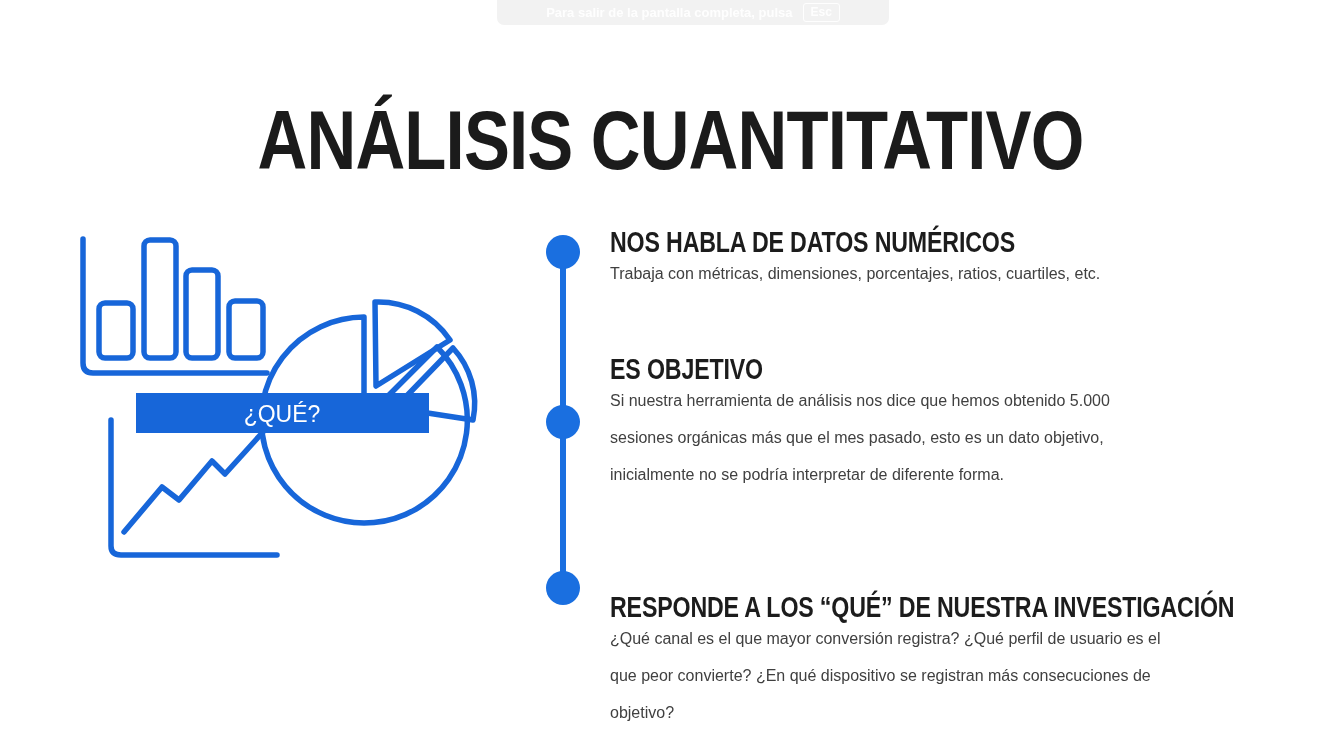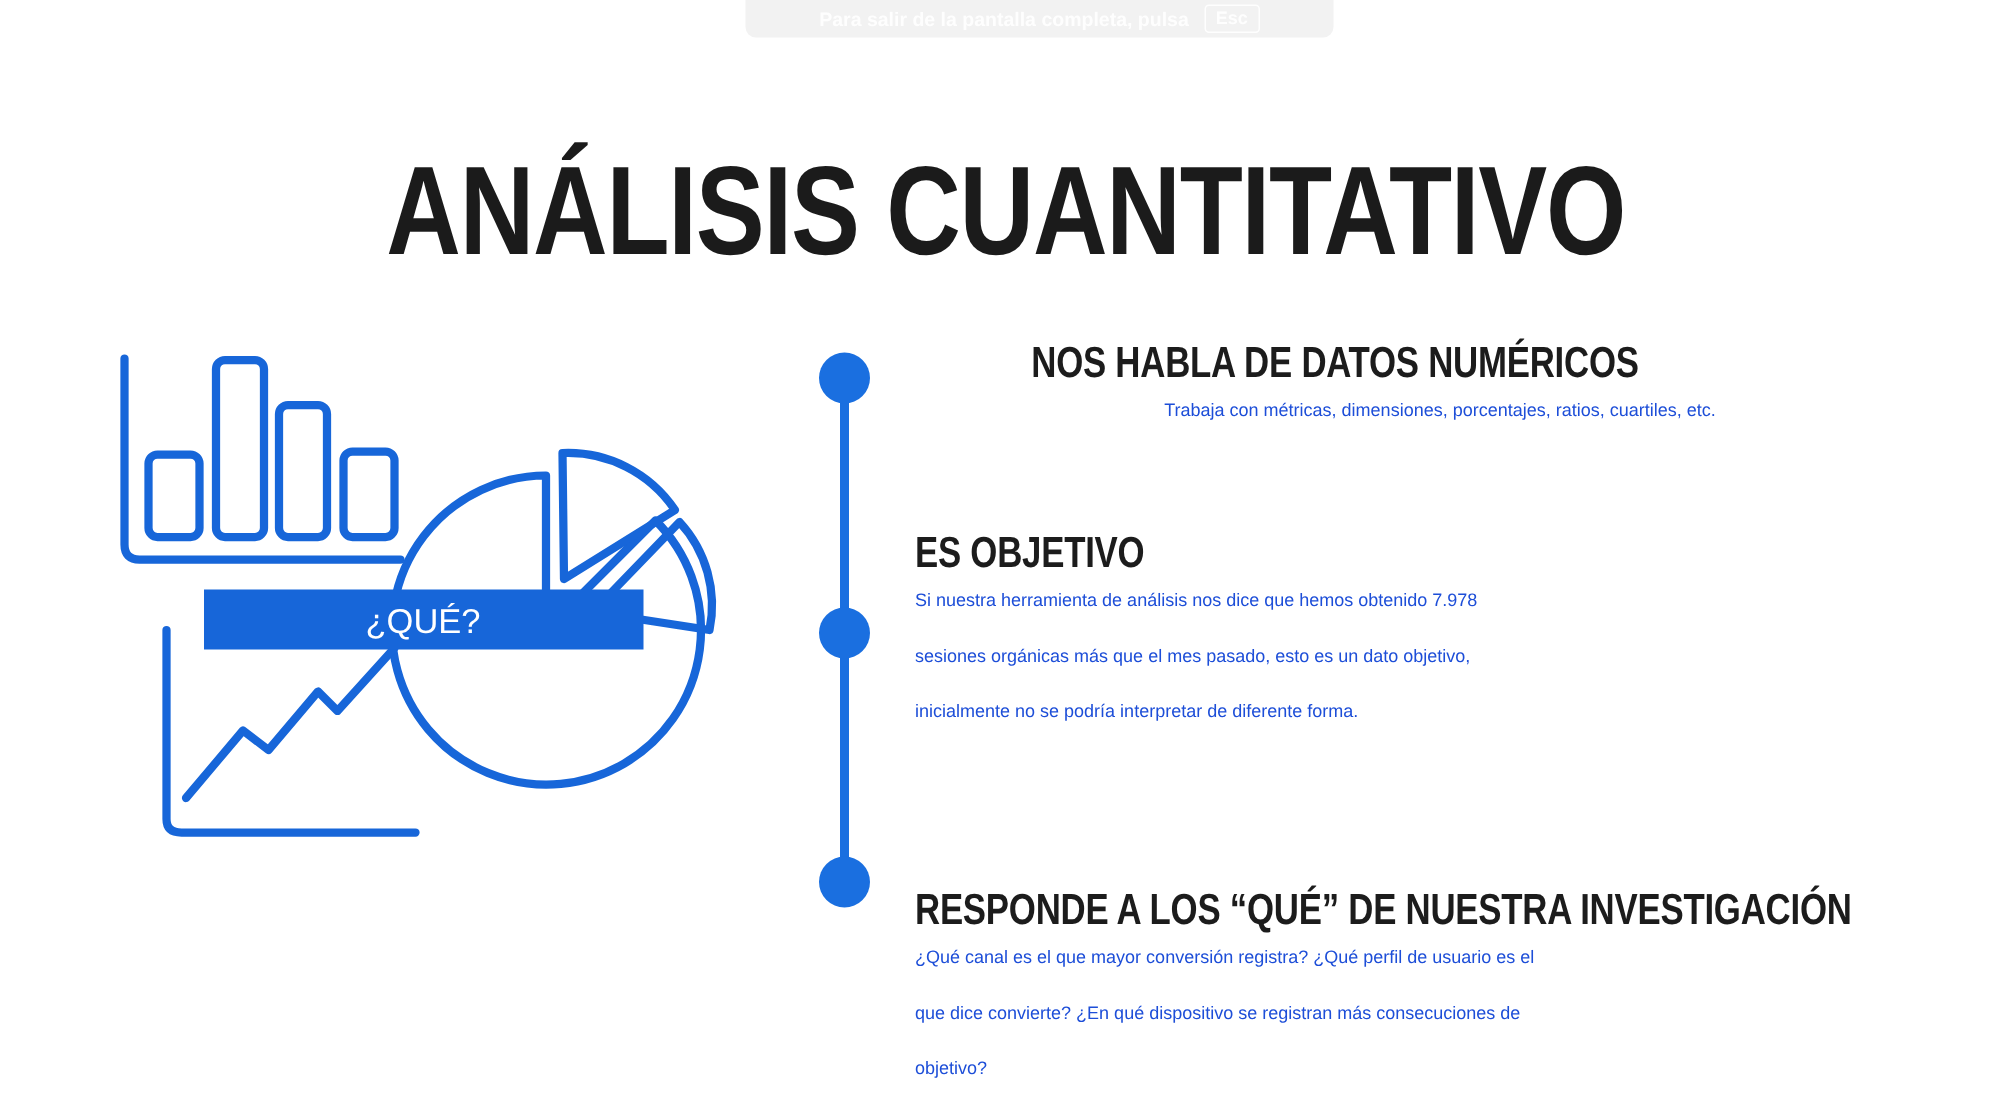--- a/index.html
+++ b/index.html
@@ -39,28 +39,28 @@
     position:absolute;left:560px;top:251px;width:6px;height:338px;
     background:#1A6FE0;border-radius:3px;
   }
   .timeline-dot{
     position:absolute;left:546px;width:34px;height:34px;border-radius:50%;
     background:#1A6FE0;
   }
   .dot-1{top:235px;} .dot-2{top:405px;} .dot-3{top:571px;}
 
   .tl-item{position:absolute;left:610px;width:700px;}
-  .item-1{top:227px;text-align:center;} .item-2{top:354px;} .item-3{top:592px;}
+  .item-1{top:227px;} .item-2{top:354px;} .item-3{top:592px;}
   .tl-item h3{
     margin:0;color:#1C1C1C;font-size:29px;font-weight:700;line-height:30px;
     letter-spacing:-0.2px;transform:scaleX(0.8);transform-origin:left center;
     white-space:nowrap;
   }
   .tl-item p{
-    margin:-2px 0 0 0;color:#1d4ed8;font-size:12px;line-height:37px;
+    margin:-2px 0 0 0;color:#404040;font-size:16px;line-height:37px;
     white-space:pre-line;
   }
 </style>
 </head>
 <body>
 
 <div class="toast">
   <span>Para salir de la pantalla completa, pulsa</span>
   <span class="esc-key">Esc</span>
 </div>
@@ -101,23 +101,23 @@
 <div class="timeline-dot dot-2"></div>
 <div class="timeline-dot dot-3"></div>
 
 <div class="tl-item item-1">
   <h3>NOS HABLA DE DATOS NUMÉRICOS</h3>
   <p>Trabaja con métricas, dimensiones, porcentajes, ratios, cuartiles, etc.</p>
 </div>
 
 <div class="tl-item item-2">
   <h3>ES OBJETIVO</h3>
-  <p>Si nuestra herramienta de análisis nos dice que hemos obtenido 7.978
+  <p>Si nuestra herramienta de análisis nos dice que hemos obtenido 5.000
 sesiones orgánicas más que el mes pasado, esto es un dato objetivo,
 inicialmente no se podría interpretar de diferente forma.</p>
 </div>
 
 <div class="tl-item item-3">
   <h3>RESPONDE A LOS “QUÉ” DE NUESTRA INVESTIGACIÓN</h3>
   <p>¿Qué canal es el que mayor conversión registra? ¿Qué perfil de usuario es el
-que dice convierte? ¿En qué dispositivo se registran más consecuciones de
+que peor convierte? ¿En qué dispositivo se registran más consecuciones de
 objetivo?</p>
 </div>
 
 </body></html>

